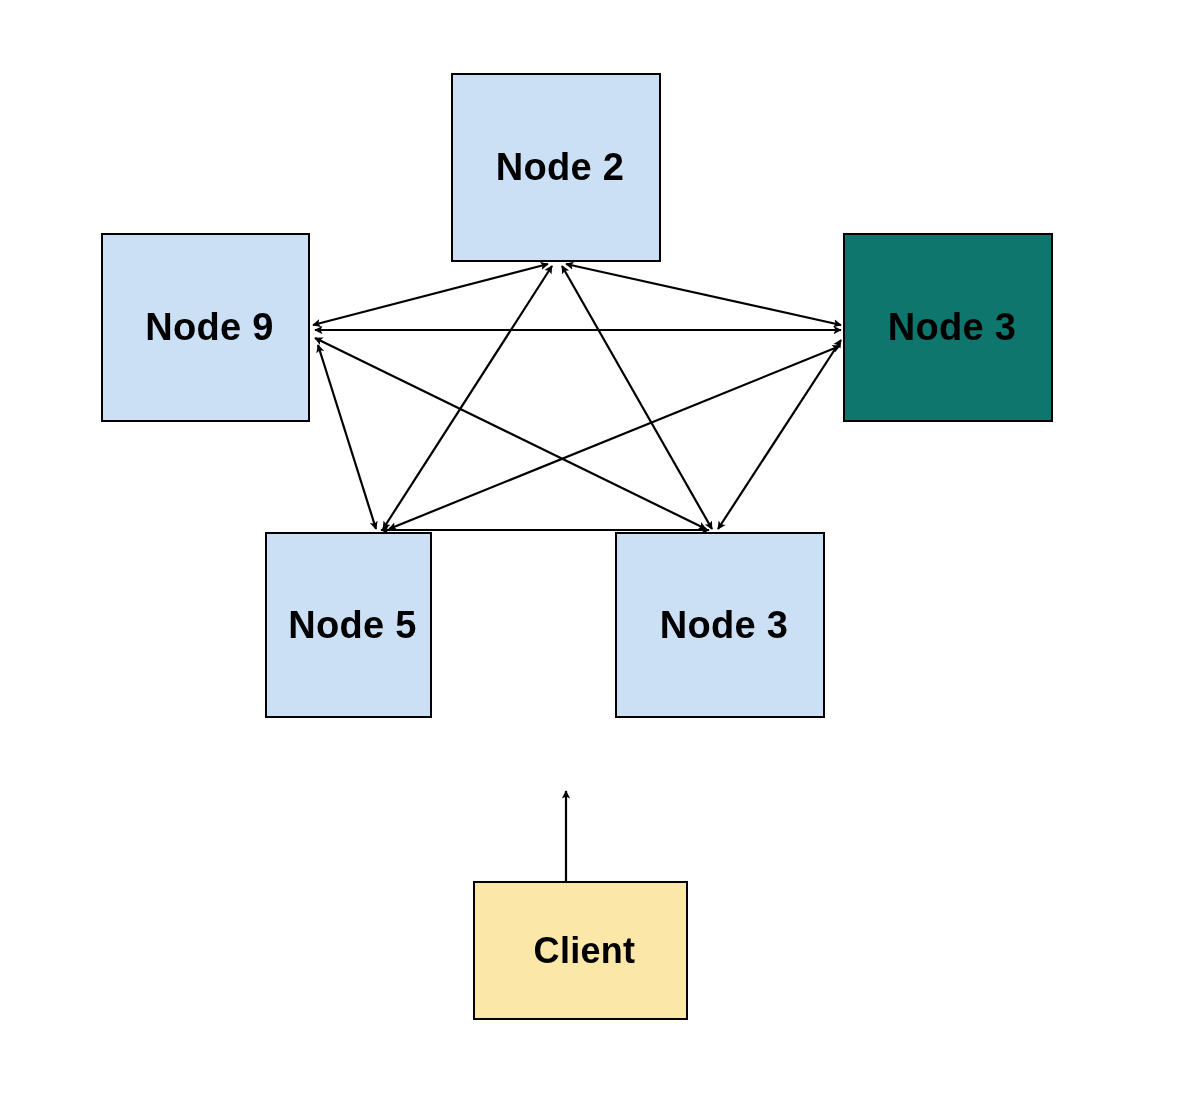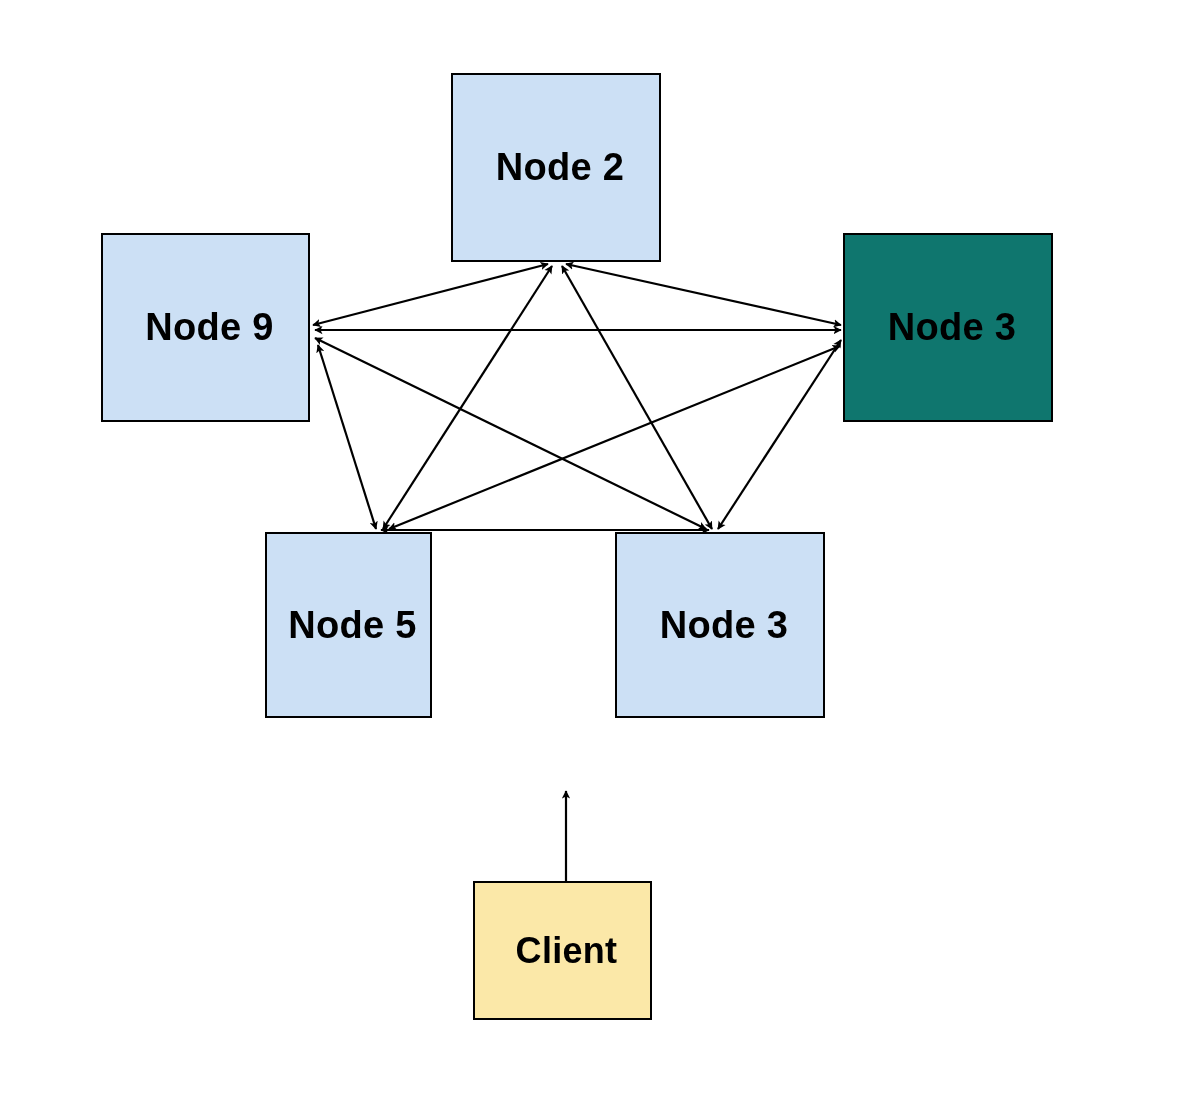--- a/index.html
+++ b/index.html
@@ -85,18 +85,18 @@
       </div>
       <div class="node-box server" style="left: 843px; top: 233px; width: 210px; height: 189px; background: #0f766e; border-color: rgb(0, 0, 0);">
         <span class="node-label">Node 3</span>
       </div>
       <div class="node-box server" style="left: 615px; top: 532px; width: 210px; height: 186px; background: rgb(204, 224, 245); border-color: rgb(0, 0, 0);">
         <span class="node-label">Node 3</span>
       </div>
       <div class="node-box server" style="left: 265px; top: 532px; width: 167px; height: 186px; background: rgb(204, 224, 245); border-color: rgb(0, 0, 0);">
         <span class="node-label">Node 5</span>
       </div>
-      <div class="node-box client" style="left: 473px; top: 881px; width: 179px; height: 139px; background: rgb(251, 232, 168); border-color: rgb(0, 0, 0);">
+      <div class="node-box client" style="left: 473px; top: 881px; width: 215px; height: 139px; background: rgb(251, 232, 168); border-color: rgb(0, 0, 0);">
         <span class="node-label">Client</span>
       </div>
     </div>
 
 </div>
 
 </body></html>

